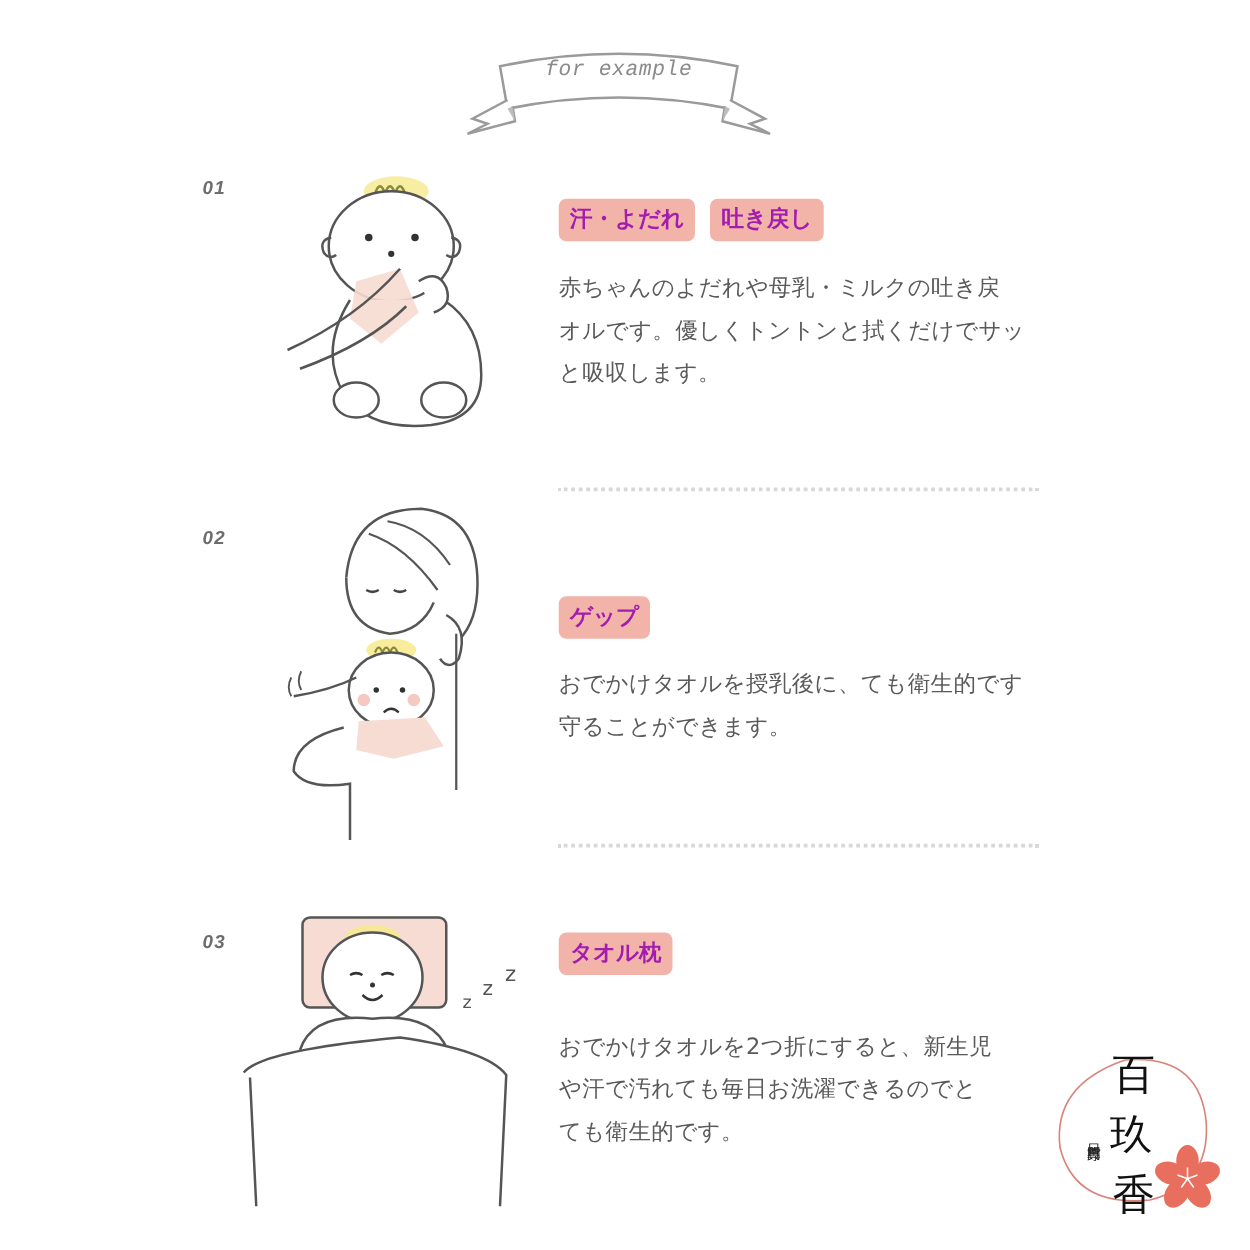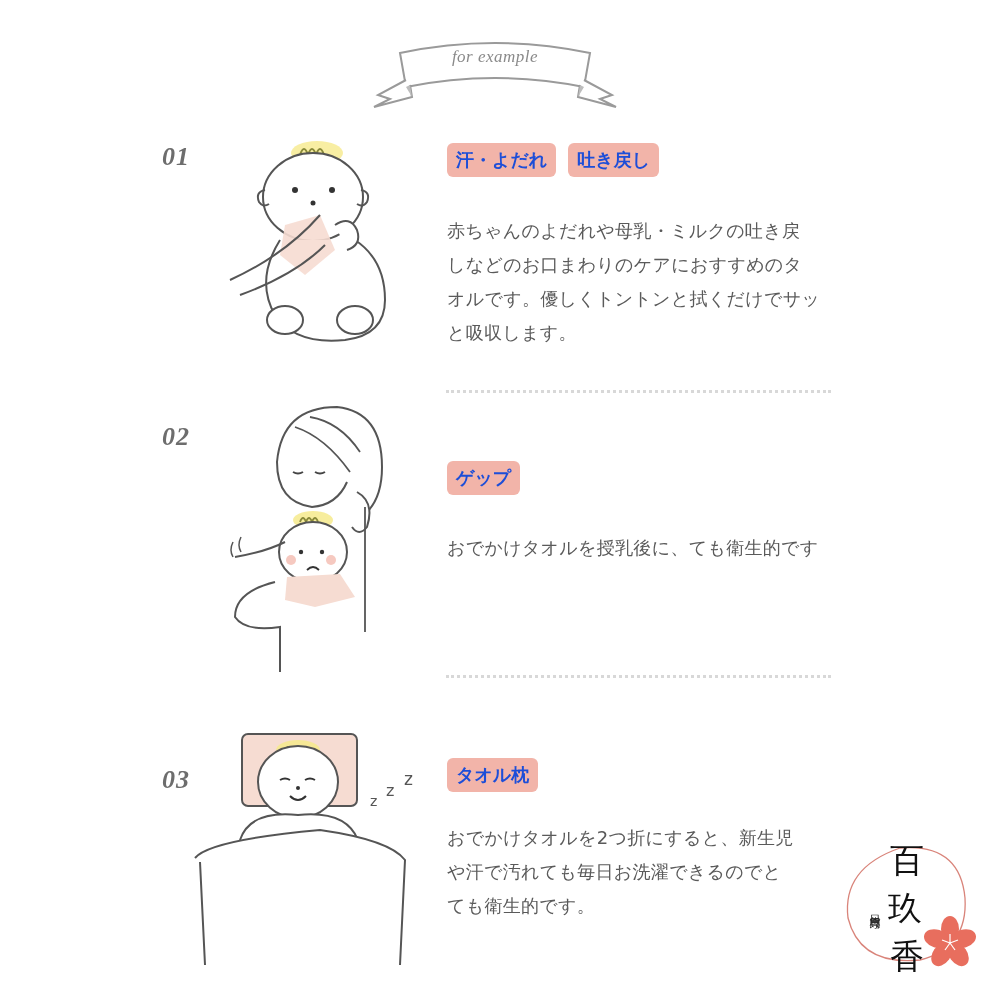--- a/index.html
+++ b/index.html
@@ -5,32 +5,32 @@
     html, body { margin: 0; padding: 0; }
     body {
       width: 1000px; height: 1000px; position: relative; overflow: hidden;
       background: #ffffff;
       font-family: "DejaVu Sans", "Liberation Sans", sans-serif;
       color: #5a5a5a;
     }
     .ribbon { position: absolute; left: 370px; top: 35px; width: 250px; height: 80px; }
     .ribbon-text {
       position: absolute; left: 0; top: 12px; width: 250px; text-align: center;
-      font-family: Liberation Serif, serif; font-style: italic; font-size: 17px;
+      font-family: Liberation Mono, monospace; font-style: italic; font-size: 17px;
       color: #8a8a8a; letter-spacing: 0.5px;
     }
     .step-num {
-      position: absolute; font-family: Liberation Serif, serif; font-weight: bold;
-      font-size: 26px; color: #6d6d6d; letter-spacing: 1px; font-style: italic;
+      position: absolute; font-family: Liberation Sans, sans-serif; font-weight: bold;
+      font-size: 15px; color: #6d6d6d; letter-spacing: 1px; font-style: italic;
     }
     .illu { position: absolute; }
     .badges { position: absolute; display: flex; gap: 12px; }
     .badge {
-      background: #f2b4a9; color: #1d4ed8; font-size: 18px; font-weight: bold;
-      padding: 5px 9px; border-radius: 6px; line-height: 24px;
+      background: #f2b4a9; color: #a21caf; font-size: 18px; font-weight: bold;
+      padding: 5px 9px; border-radius: 6px; line-height: 24px; margin-top: 16px;
     }
     .desc {
       position: absolute; left: 447px; width: 395px;
       font-size: 18px; line-height: 34px; color: #5a5a5a; letter-spacing: 0.3px; margin-top: 16px;
     }
     .sep {
       position: absolute; left: 446px; width: 385px; height: 0;
       border-top: 3px dotted #d8d8d8;
     }
     .logo { position: absolute; left: 840px; top: 838px; width: 150px; height: 150px; }
@@ -76,21 +76,20 @@
   <ellipse cx="60" cy="185" rx="18" ry="14" fill="#fff" stroke="#555" stroke-width="2"></ellipse>
   <ellipse cx="130" cy="185" rx="18" ry="14" fill="#fff" stroke="#555" stroke-width="2"></ellipse>
 </svg>
 
 <div class="badges" style="left:447px; top:143px;">
   <span class="badge">汗・よだれ</span>
   <span class="badge">吐き戻し</span>
 </div>
 <div class="desc" style="top:198px;">
   <div>赤ちゃんのよだれや母乳・ミルクの吐き戻</div>
-  <div>しなどのお口まわりのケアにおすすめのタ</div>
   <div>オルです。優しくトントンと拭くだけでサッ</div>
   <div>と吸収します。</div>
 </div>
 
 <div class="sep" style="top:390px;"></div>
 
 <div class="step-num" style="left:162px; top:422px;">02</div>
 
 <svg class="illu" style="left:215px; top:402px;" width="170" height="275" viewBox="0 0 170 275">
   <path d="M62 60 q5 -55 60 -55 q45 5 45 60 q0 30 -15 45" fill="#fff" stroke="#555" stroke-width="2"></path>
@@ -113,42 +112,43 @@
   <path d="M70 140 q-20 10 -50 15" fill="none" stroke="#555" stroke-width="2"></path>
   <path d="M18 140 q-4 8 0 15 M26 135 q-4 8 0 15" fill="none" stroke="#555" stroke-width="1.5"></path>
   <path d="M60 180 q-40 10 -40 35 q10 15 45 10 L65 270" fill="none" stroke="#555" stroke-width="2"></path>
 </svg>
 
 <div class="badges" style="left:447px; top:461px;align-items:center;">
   <span class="badge">ゲップ</span>
 </div>
 <div class="desc" style="top:515px;">
   <div>おでかけタオルを授乳後に、ても衛生的です</div>
+  <div>守ることができます。</div>
 </div>
 
 <div class="sep" style="top:675px;"></div>
 
-<div class="step-num" style="left:162px; top:745px;margin-top:20px;">03</div>
+<div class="step-num" style="left:162px; top:745px;">03</div>
 
 <svg class="illu" style="left:190px; top:730px;" width="250" height="240" viewBox="0 0 250 240">
   <rect x="52" y="4" width="115" height="72" rx="6" fill="#f6dcd2" stroke="#555" stroke-width="2"></rect>
   <ellipse cx="108" cy="20" rx="22" ry="10" fill="#f6ea8c" opacity="0.85"></ellipse>
   <path d="M95 22 q3 -10 6 0 q3 -10 6 0 q3 -10 6 0" fill="none" stroke="#8a8a3a" stroke-width="1.8"></path>
   <ellipse cx="108" cy="52" rx="40" ry="36" fill="#fff" stroke="#555" stroke-width="2"></ellipse>
   <path d="M90 50 q5 -3 10 0 M115 50 q5 -3 10 0" fill="none" stroke="#333" stroke-width="2"></path>
   <circle cx="108" cy="58" r="2" fill="#333"></circle>
   <path d="M100 66 q8 8 16 0" fill="none" stroke="#333" stroke-width="2"></path>
   <path d="M50 110 q10 -30 58 -25 q48 -5 60 25" fill="#fff" stroke="#555" stroke-width="2"></path>
   <path d="M5 128 Q20 110 130 100 Q200 110 215 130 L210 235 M10 132 L15 235" fill="#fff" stroke="#555" stroke-width="2"></path>
   <text x="180" y="76" font-family="DejaVu Sans, sans-serif" font-size="14" fill="#555">z</text>
   <text x="196" y="66" font-family="DejaVu Sans, sans-serif" font-size="16" fill="#555">z</text>
   <text x="214" y="55" font-family="DejaVu Sans, sans-serif" font-size="17" fill="#555">z</text>
 </svg>
 
-<div class="badges" style="left:447px; top:758px;">
+<div class="badges" style="left:447px; top:730px;">
   <span class="badge">タオル枕</span>
 </div>
 <div class="desc" style="top:805px;">
   <div>おでかけタオルを2つ折にすると、新生児</div>
   <div>や汗で汚れても毎日お洗濯できるのでと</div>
   <div>ても衛生的です。</div>
 </div>
 
 <div class="logo">
   <svg width="150" height="150" viewBox="0 0 150 150" style="position:absolute;left:0;top:0;">

